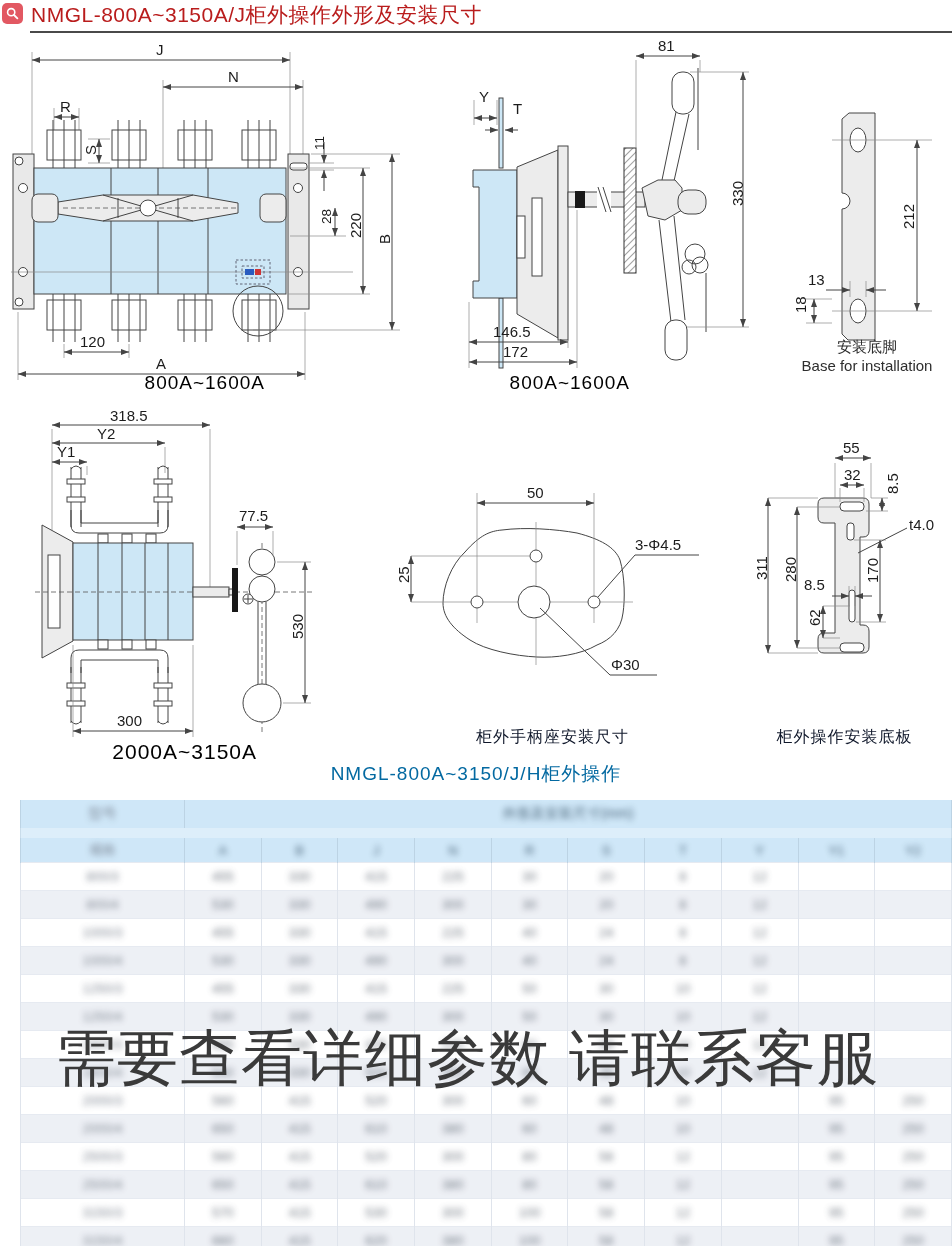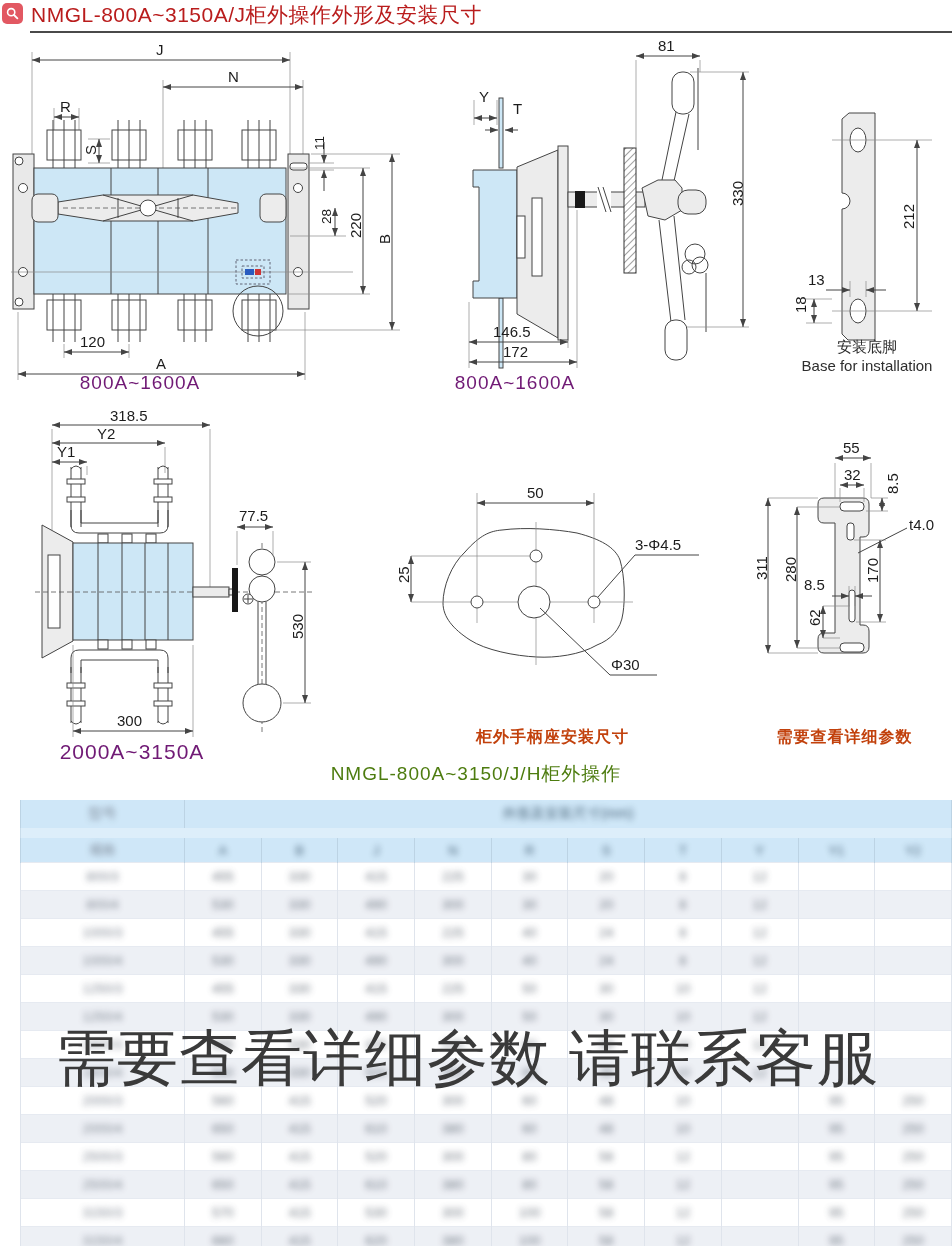--- a/index.html
+++ b/index.html
@@ -19,24 +19,24 @@
   .gry2{fill:#ececec;stroke:#444;stroke-width:1;}
   .blue{fill:#cde7f6;stroke:#444;stroke-width:1;}
   .blk{fill:#181818;stroke:none;}
   .dim{stroke:#444;stroke-width:1;marker-start:url(#as);marker-end:url(#ae);}
   .de{stroke:#444;stroke-width:1;marker-end:url(#ae);}
   .ext{stroke:#8a8a8a;stroke-width:.7;}
   .cl{stroke:#555;stroke-width:.8;stroke-dasharray:5 3;}
   .dash{stroke:#556;stroke-width:.9;fill:none;stroke-dasharray:2.5 2;}
   text.d{font:13.5px "Liberation Sans",sans-serif;fill:#1c1c1c;}
   text.dl{font:15px "Liberation Sans",sans-serif;fill:#1c1c1c;}
-  .draw-label{font-size:19px;color:#701a75;text-align:center;letter-spacing:1px;}
+  .draw-label{font-size:19px;color:#000000;text-align:right;letter-spacing:1px;}
   .cap{font-size:15px;color:#2e2e2e;text-align:center;line-height:1.25;}
-  .cap2{font-size:16px;color:#c2410c;text-align:center;letter-spacing:1px;font-weight:bold;}
-  #section-caption{left:0;top:761px;width:952px;text-align:center;font-size:19px;color:#4d7c0f;letter-spacing:1px;}
+  .cap2{font-size:16px;color:#0f172a;text-align:center;letter-spacing:1px;}
+  #section-caption{left:0;top:761px;width:952px;text-align:center;font-size:19px;color:#0369a1;letter-spacing:1px;}
   
   #spec-table-wrap{left:20px;top:800px;width:932px;}
   table{border-collapse:collapse;table-layout:fixed;width:932px;}
   th,td{padding:0;overflow:hidden;white-space:nowrap;text-align:center;vertical-align:middle;}
   thead th{background:#cfe7f8;color:#2f4a5e;font-weight:normal;font-size:13px;
       border-left:1px solid #bcd3e4;border-right:1px solid #bcd3e4;}
   tr.h1 th{height:28px;font-size:14px;}
   tr.strip td{height:10px;background:#ddeefa;border-left:1px solid #c9dcea;border-right:1px solid #c9dcea;}
   tr.h2 th{height:24px;}
   tbody td{height:27px;font-size:13px;color:#5d6570;
@@ -467,21 +467,21 @@
   <line class="ext" x1="112" y1="102" x2="144" y2="102"></line>
     <line class="ext" x1="114" y1="184" x2="144" y2="184"></line>
   <line class="dim" x1="138" y1="102" x2="138" y2="184"></line>
   <text class="dl" x="131" y="150" transform="rotate(-90 131,145)">170</text>
 
   <line class="ext" x1="81" y1="168" x2="108" y2="168"></line>
     <line class="ext" x1="81" y1="200" x2="98" y2="200"></line>
   <line class="dim" x1="81" y1="168" x2="81" y2="200"></line>
   <text class="dl" x="74" y="192" transform="rotate(-90 74,188)">62</text>
 </svg>
-<div class="abs cap2" style="left:742px;top:727px;width:205px">需要查看详细参数</div>
+<div class="abs cap2" style="left:742px;top:727px;width:205px">柜外操作安装底板</div>
 
 <div class="abs" id="section-caption">NMGL-800A~3150/J/H柜外操作</div>
 
 <div class="abs" id="spec-table-wrap">
   <table>
     <colgroup>
         <col style="width:164px">
       </colgroup>
     <thead>
       <tr class="h1">

